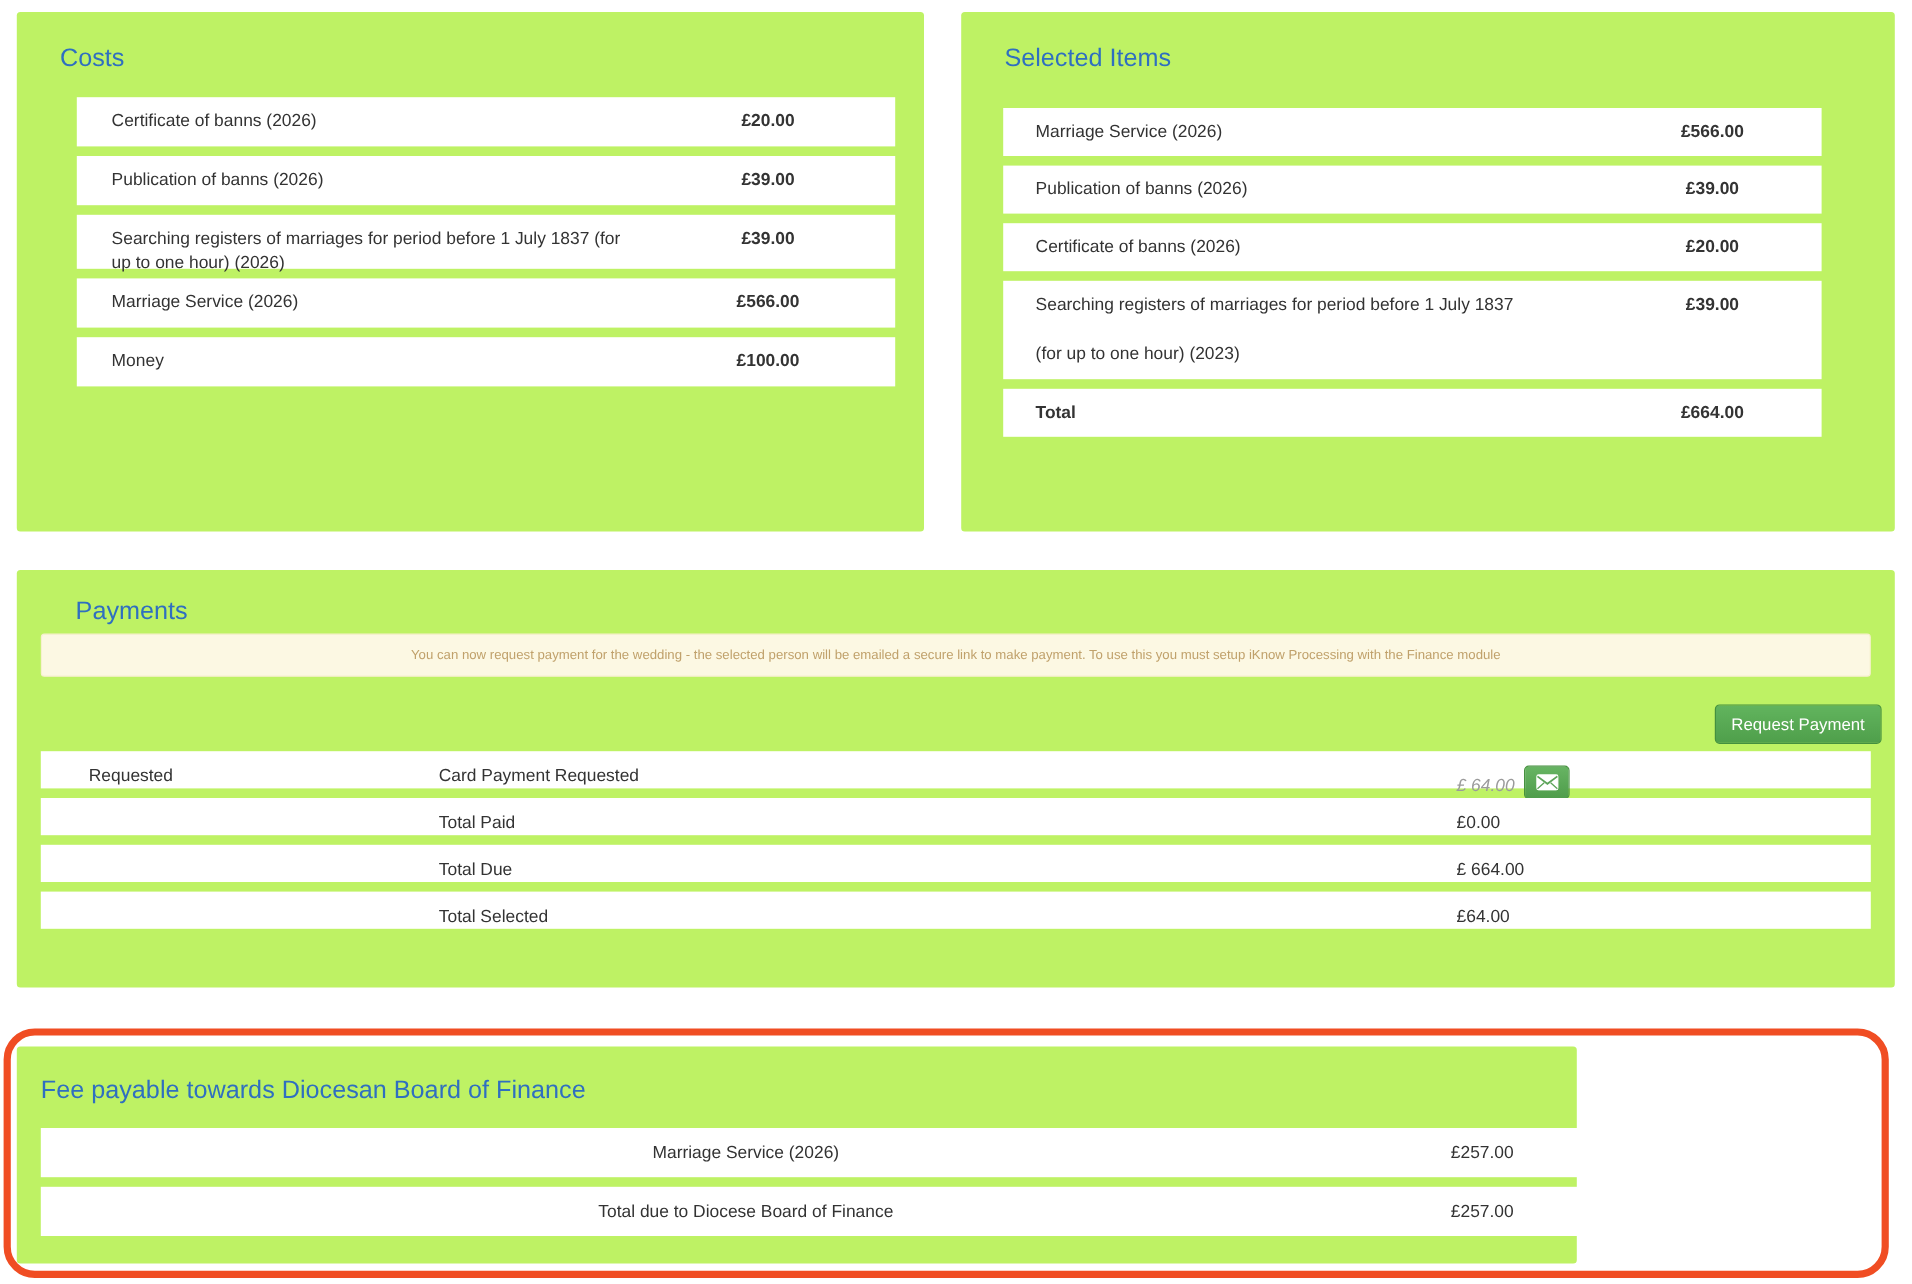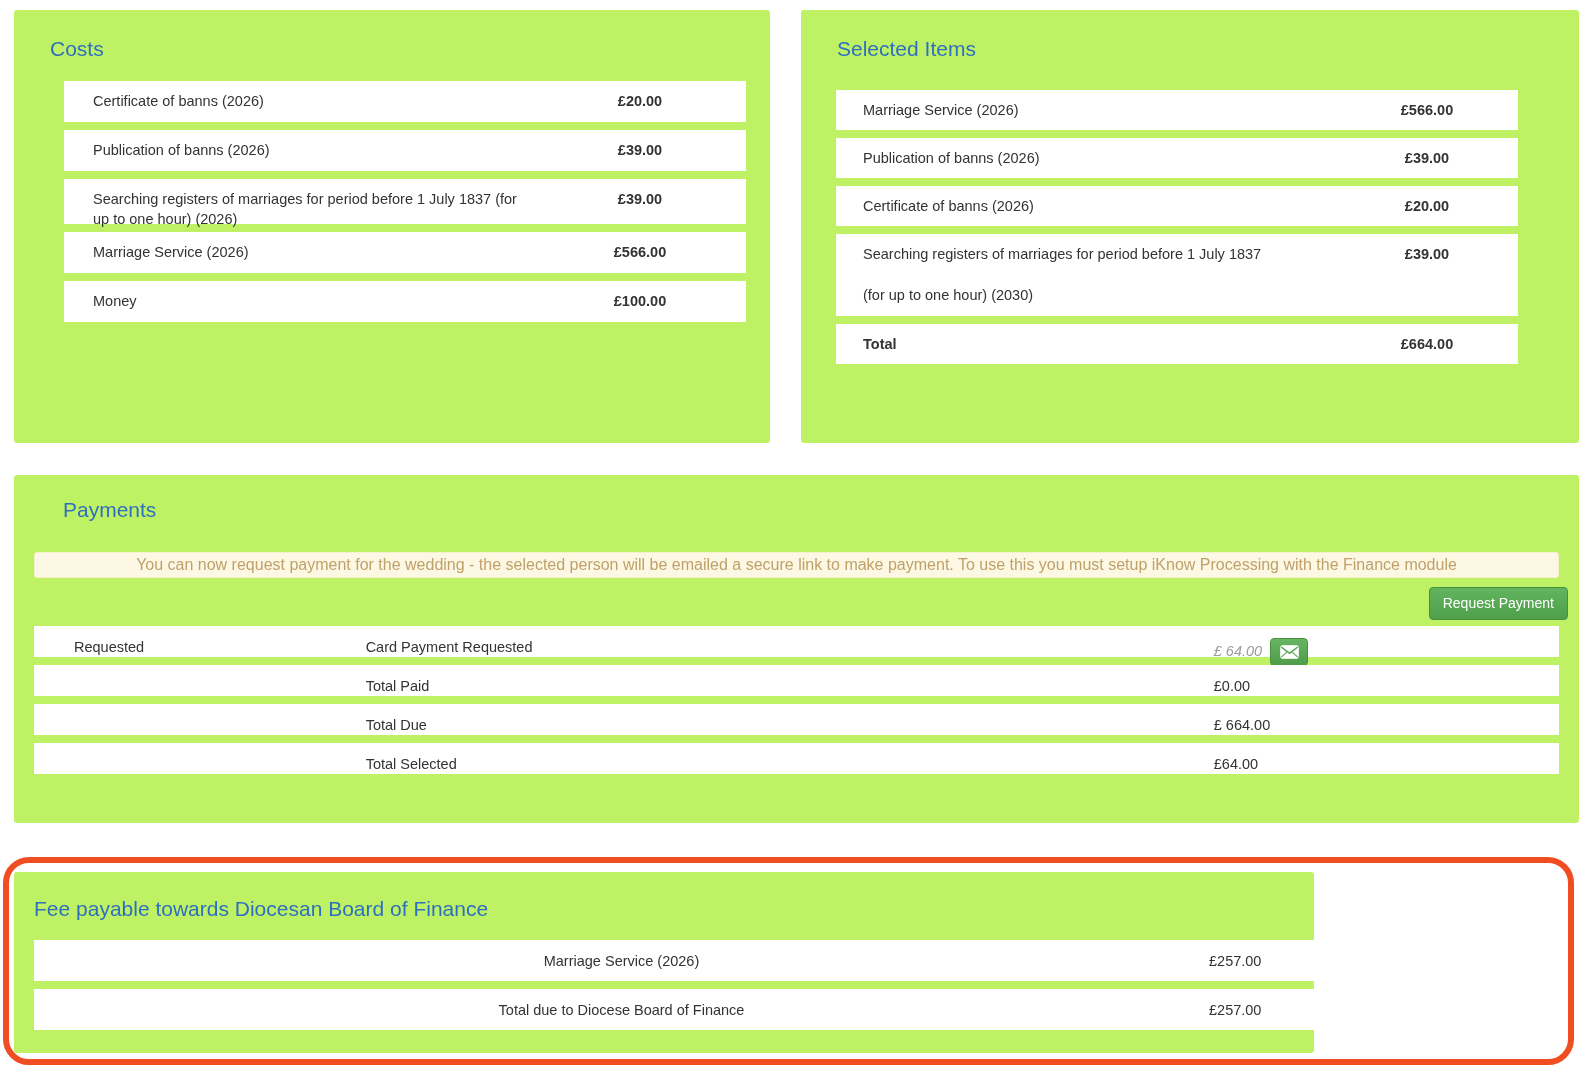--- a/index.html
+++ b/index.html
@@ -57,26 +57,26 @@
   #selected-list .cell-name .line2 { display: block; margin-top: 21px; }
   #selected-list .cell-amount { width: 182px; text-align: center; font-weight: bold; }
   #selected-list .row.total .cell-name,
   #selected-list .row.total .cell-amount { font-weight: bold; }
 
   
   #payments-panel { left: 14px; top: 475px; width: 1565px; height: 348px; }
   #payments-panel .panel-title { position: absolute; left: 20px; top: 24px; margin-left: 29px; }
 
   #payment-alert {
-    position: absolute; left: 20px; top: 77px; width: 1525px; height: 26px;
+    position: absolute; left: 20px; top: 53px; width: 1525px; height: 36px;
     background: #fcf8e3;
     border: 1px solid #f7f0cf;
     border-radius: 3px;
     color: #c0a16b;
-    font-size: 16px;
+    font-size: 11px;
     display: flex; align-items: center; justify-content: center;
     text-align: center;
     padding: 0 10px;
   }
 
   #request-payment-button {
     position: absolute; right: 11px; top: 112px;
     background: linear-gradient(#62b45e, #4f9f4b);
     border: 1px solid #43903f;
     border-radius: 4px;
@@ -98,21 +98,21 @@
   #email-button {
     display: inline-flex; align-items: center; justify-content: center;
     width: 38px; height: 28px;
     background: linear-gradient(#67b463, #4f9d4b);
     border: 1px solid #45913f;
     border-radius: 4px;
     vertical-align: -9px;
     cursor: pointer;
   }
   #email-button svg { display: block; }
-  .amount-cell-inner { display: flex; align-items: center; }
+  .amount-cell-inner { display: flex; align-items: flex-end; }
 
   
   #highlight-ring {
     position: absolute;
     left: 3px; top: 857px; width: 1571px; height: 208px;
     border: 6px solid #f04d23;
     border-radius: 26px;
     pointer-events: none;
   }
   #diocesan-panel { left: 14px; top: 872px; width: 1300px; height: 181px; }
@@ -175,21 +175,21 @@
       </div>
 
       <div class="row">
         <div class="cell cell-name">Certificate of banns (2026)</div>
         <div class="cell cell-amount">£20.00</div>
       </div>
 
       <div class="row multi">
         <div class="cell cell-name">
           <span>Searching registers of marriages for period before 1 July 1837</span>
-          <span class="line2">(for up to one hour) (2030)</span>
+          <span class="line2">(for up to one hour) (2023)</span>
         </div>
         <div class="cell cell-amount">£39.00</div>
       </div>
 
       <div class="row total">
         <div class="cell cell-name">Total</div>
         <div class="cell cell-amount">£664.00</div>
       </div>
 
     </div>

